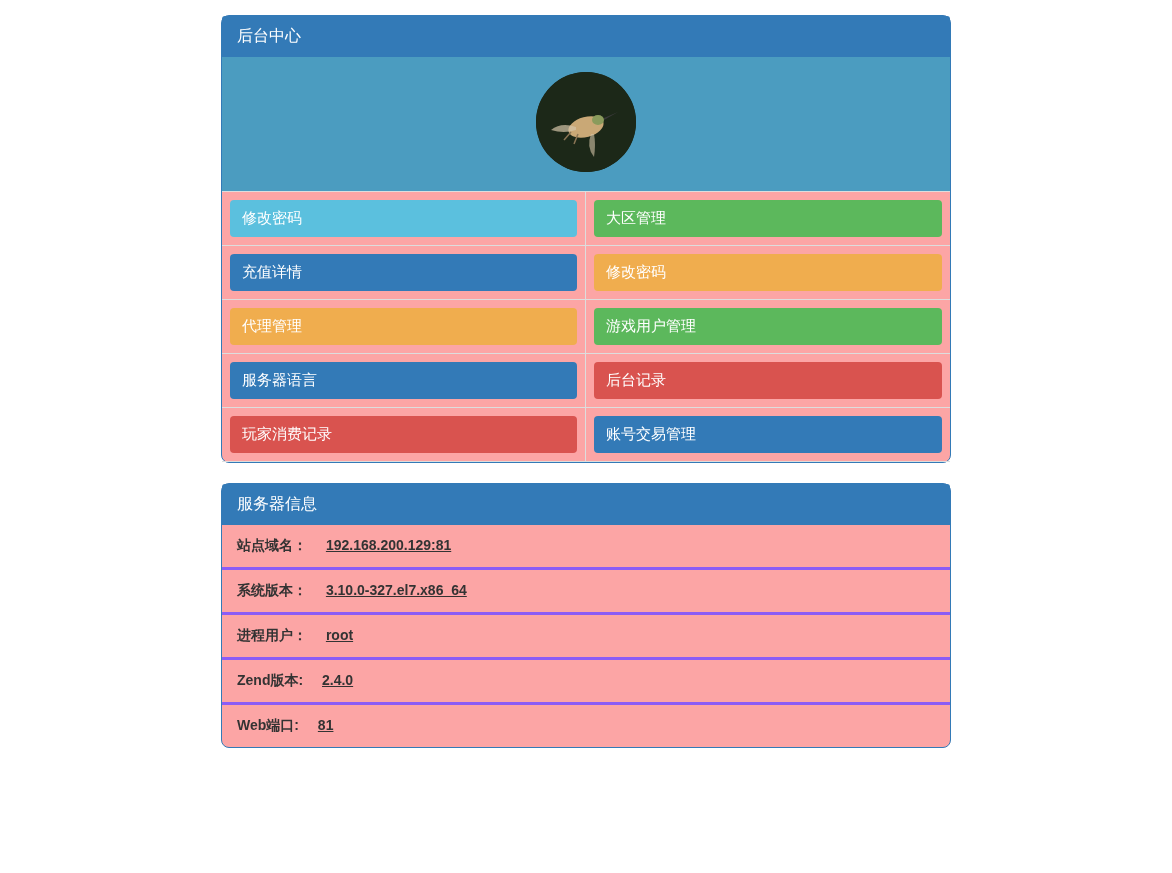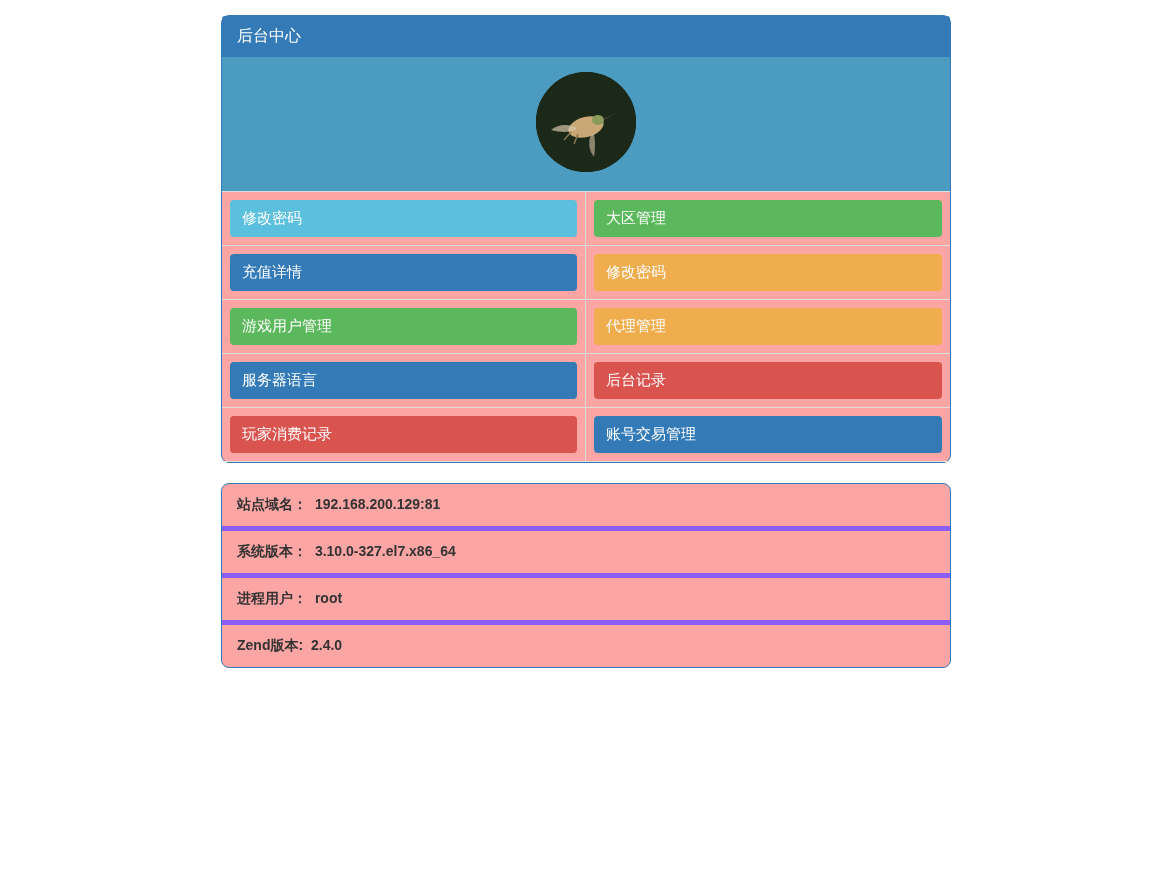--- a/index.html
+++ b/index.html
@@ -81,34 +81,35 @@
     .btn-info { background: #5bc0de; }
     .btn-primary { background: #337ab7; }
     .btn-success { background: #5cb85c; }
     .btn-danger { background: #d9534f; }
     .btn-warning { background: #f0ad4e; }
     .info-list {
       padding: 0;
     }
     .info-row {
       padding: 12px 15px;
-      border-top: 5px solid #8b5cf6;
+      border-top: 3px solid #8b5cf6;
       font-size: 14px;
       font-weight: bold;
       color: #333;
     }
     .info-row:first-child {
       border-top: none;
     }
     .info-label {
       display: inline;
     }
     .info-value {
       display: inline;
-      margin-left: 4px;
+      margin-left: 15px;
+      text-decoration: underline;
     }
   </style>
 </head>
 <body>
 
 <div class="container">
 
   <div class="panel">
     <div class="panel-header">后台中心</div>
     <div class="jumbotron">
@@ -132,54 +133,59 @@
       <div class="button-cell">
           <button class="btn btn-success">大区管理</button>
         </div>
       <div class="button-cell">
           <button class="btn btn-primary">充值详情</button>
         </div>
       <div class="button-cell">
           <button class="btn btn-warning">修改密码</button>
         </div>
       <div class="button-cell">
-          <button class="btn btn-success">游戏用户管理</button>
+          <button class="btn btn-warning">代理管理</button>
         </div>
       <div class="button-cell">
-          <button class="btn btn-warning">代理管理</button>
+          <button class="btn btn-success">游戏用户管理</button>
         </div>
       <div class="button-cell">
           <button class="btn btn-primary">服务器语言</button>
         </div>
       <div class="button-cell">
           <button class="btn btn-danger">后台记录</button>
         </div>
       <div class="button-cell">
           <button class="btn btn-danger">玩家消费记录</button>
         </div>
       <div class="button-cell">
           <button class="btn btn-primary">账号交易管理</button>
         </div>
     </div>
   </div>
 
   <div class="panel">
+    <div class="panel-header">服务器信息</div>
     <div class="info-list">
       <div class="info-row">
         <span class="info-label">站点域名：</span>
         <span class="info-value">192.168.200.129:81</span>
       </div>
       <div class="info-row">
         <span class="info-label">系统版本：</span>
         <span class="info-value">3.10.0-327.el7.x86_64</span>
       </div>
       <div class="info-row">
         <span class="info-label">进程用户：</span>
         <span class="info-value">root</span>
       </div>
       <div class="info-row">
         <span class="info-label">Zend版本:</span>
         <span class="info-value">2.4.0</span>
       </div>
+      <div class="info-row">
+        <span class="info-label">Web端口:</span>
+        <span class="info-value">81</span>
+      </div>
     </div>
   </div>
 
 </div>
 
 </body></html>

